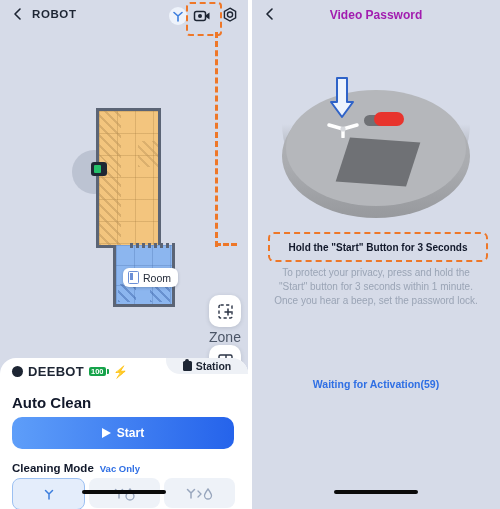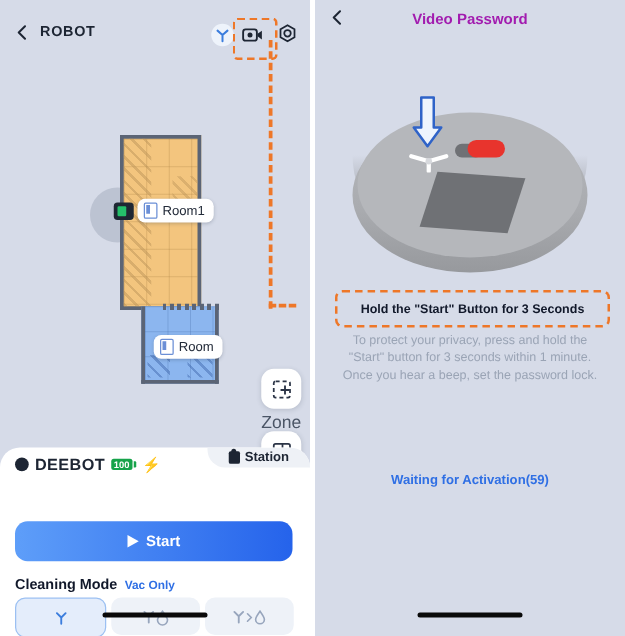--- a/index.html
+++ b/index.html
@@ -8,21 +8,21 @@
     background:#ffffff;
     font-family:"Liberation Sans", sans-serif;
     overflow:hidden;
     position:relative;
   }
   .screen{position:absolute;top:0;width:248px;height:509px;background:#d6dbe8;overflow:hidden;}
   #left-screen{left:0;}
   #right-screen{left:252px;width:248px;}
 
   
-  .l-header{position:absolute;top:12px;left:0;width:248px;height:34px;}
+  .l-header{position:absolute;top:0;left:0;width:248px;height:34px;}
   .back-chev{position:absolute;left:12px;top:8px;width:12px;height:12px;color:#1d2533;}
   .robot-title{position:absolute;left:32px;top:8px;font-size:11.5px;font-weight:bold;letter-spacing:.6px;color:#1d2533;}
   .hicon{position:absolute;top:6px;width:20px;height:20px;}
   #icon-vac{left:168px;}
   #icon-video{left:192px;}
   #icon-gear{left:220px;}
 
   
   .dash-box{position:absolute;left:186px;top:2px;width:32px;height:30px;
       border:2.5px dashed #ee7728;border-radius:4px;background:transparent;}
@@ -174,24 +174,20 @@
 
     <div class="room2">
       <div class="grid"></div>
       <div class="topedge"></div>
       <div class="hatchb"></div>
       <div class="hatchb2"></div>
     </div>
 
     <div class="robot-dot"></div>
 
-    <div class="room-pill" id="pill-room1">
-      <span class="pill-ico"></span>
-      <span>Room1</span>
-    </div>
     <div class="room-pill" id="pill-room2">
       <span class="pill-ico"></span>
       <span>Room</span>
     </div>
 
     <div class="tool" id="tool-zone">
       <div class="btn">
         <svg width="17" height="17" viewBox="0 0 17 17">
           <rect x="2" y="2" width="13" height="13" rx="1.5" stroke="#2b3446" stroke-width="1.4" fill="none" stroke-dasharray="3.2 2.4"></rect>
           <path d="M11 6 L11 12 M8 9 L14 9" stroke="#2b3446" stroke-width="1.5" stroke-linecap="round"></path>
@@ -221,20 +217,21 @@
           <span class="batt-tip"></span>
         </span>
         <span class="bolt">⚡</span>
       </div>
       <div class="tab-station">
         <span class="station-ico"></span>
         <span class="station-txt">Station</span>
       </div>
     </div>
 
+    <div class="auto-title">Auto Clean</div>
 
     <button class="start-btn">
       <span class="start-tri"></span>
       <span class="start-txt">Start</span>
     </button>
 
     <div class="cm-row">
       <span class="cm-label">Cleaning Mode</span>
       <span class="cm-value">Vac Only</span>
     </div>

